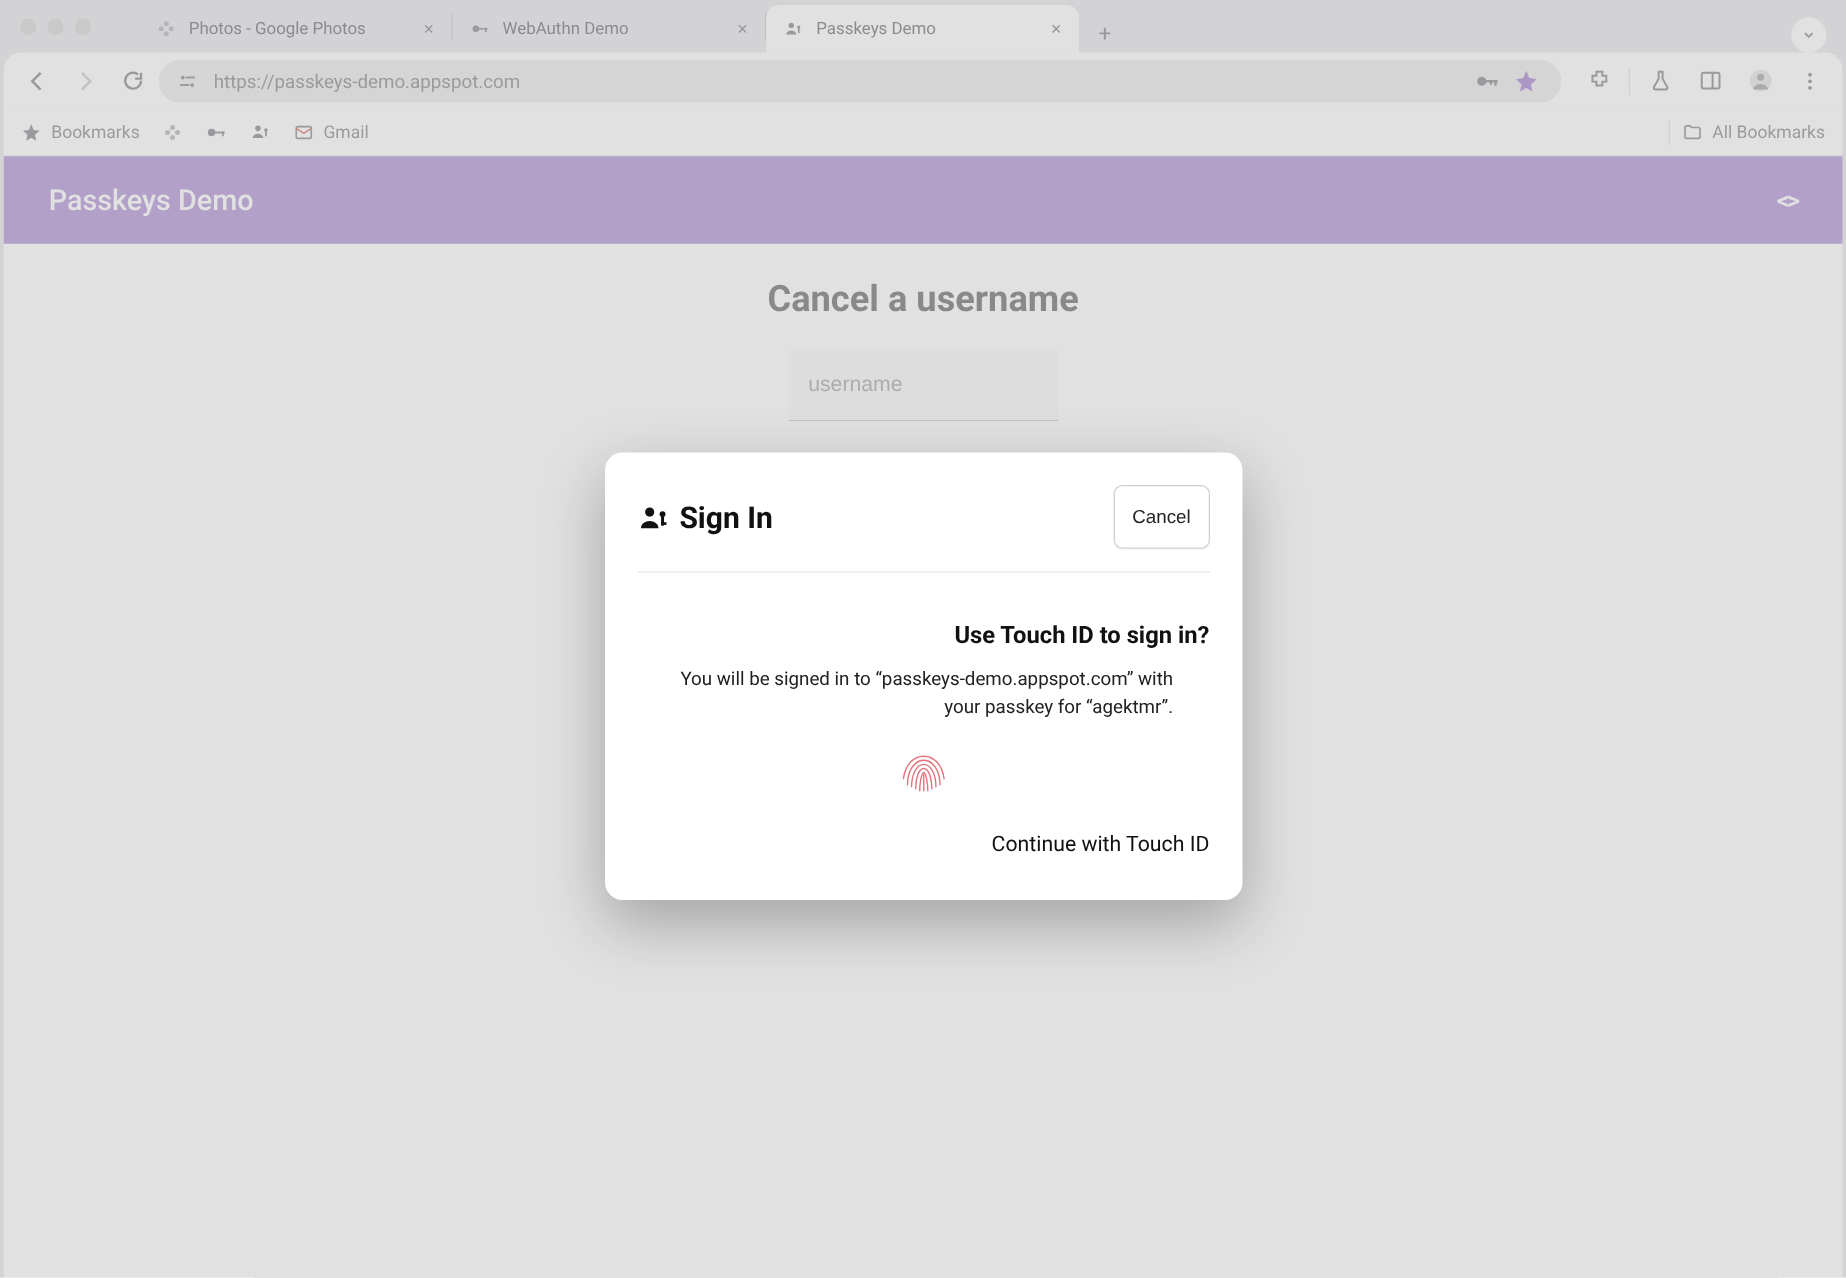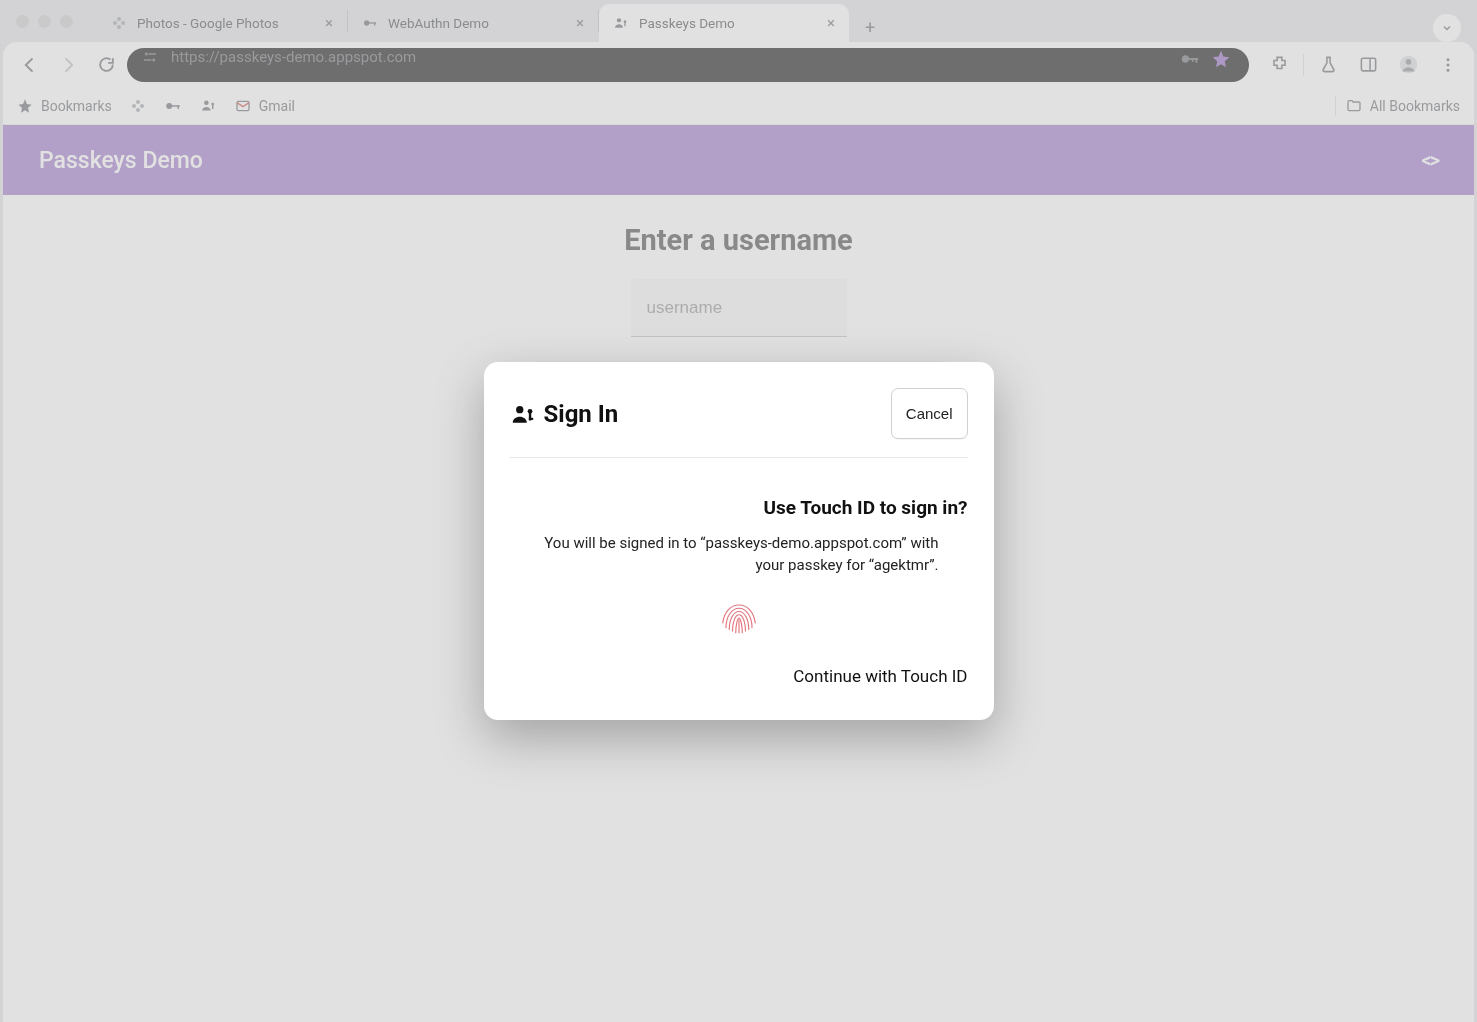--- a/index.html
+++ b/index.html
@@ -1,37 +1,37 @@
 <!DOCTYPE html>
 <html><head>
 <meta charset="utf-8">
 <style>
   * { box-sizing: border-box; margin: 0; padding: 0; }
   html, body { width: 1477px; height: 1022px; font-family: -apple-system, BlinkMacSystemFont, "Segoe UI", Roboto, Arial, sans-serif; overflow: hidden; }
   body { background: #fff; position: relative; }
 
   
   .chrome { position: absolute; inset: 0; background: #dfe1e5; }
-  .title-row { height: 42px; display: flex; align-items: center; padding: 0 10px; }
+  .title-row { height: 42px; display: flex; align-items: center; padding: 0 10px; gap: 14px; }
   .traffic { display: flex; gap: 9px; margin-left: 6px; margin-right: 24px; }
   .traffic span { width: 13px; height: 13px; border-radius: 50%; background: #c9c9c9; }
   .tabs { display: flex; align-items: flex-end; height: 42px; flex: 1; }
   .tab { display: flex; align-items: center; gap: 10px; height: 38px; padding: 0 14px; border-radius: 10px 10px 0 0; font-size: 13.5px; color: #3c4043; max-width: 260px; min-width: 250px; position: relative; }
   .tab.active { background: #fff; }
   .tab .favicon { width: 16px; height: 16px; display: flex; align-items: center; justify-content: center; color: #5f6368; }
   .tab .label { flex: 1; white-space: nowrap; overflow: hidden; text-overflow: ellipsis; }
   .tab .x { color: #5f6368; font-size: 15px; cursor: pointer; }
   .tab-divider { width:1px; height:22px; background:#b8bbc0; align-self:center; }
   .newtab { width: 30px; height: 30px; border-radius: 50%; display: flex; align-items: center; justify-content: center; color:#5f6368; font-size:18px; margin-left:6px; cursor:pointer; }
   .tab-caret { margin-left:auto; width:28px; height:28px; border-radius:50%; background:#fff; display:flex; align-items:center; justify-content:center; color:#5f6368; margin-right:6px; }
 
   .addr-row { height: 45px; background:#fff; border-radius: 14px 14px 0 0; display:flex; align-items:center; padding:0 10px; gap:4px; margin:0 3px; }
   .nav-btn { width:34px; height:34px; display:flex; align-items:center; justify-content:center; color:#5f6368; border-radius:50%; cursor:pointer; }
   .nav-btn.disabled { color:#b8bbc0; }
-  .url-pill { flex:1; height:34px; background:#000000; border-radius:18px; display:flex; align-items:flex-start; padding:0 14px; gap:12px; color:#5f6368; font-size:15px; }
+  .url-pill { flex:1; height:34px; background:#e5e5e5; border-radius:18px; display:flex; align-items:center; padding:0 14px; gap:12px; color:#5f6368; font-size:15px; }
   .url-pill .site-ctl svg { width:18px; height:18px; }
   .url-pill .url-text { flex:1; color:#5f6368; }
   .url-right { display:flex; align-items:center; gap:10px; margin-right:4px; }
   .url-right .star { color:#8a5cc2; }
   .toolbar-right { display:flex; align-items:center; gap:8px; margin-left:10px; color:#5f6368; }
   .toolbar-right .sep { width:1px; height:22px; background:#dadce0; }
   .toolbar-right .ticon { width:32px; height:32px; display:flex; align-items:center; justify-content:center; cursor:pointer; }
 
   .bm-row { height:38px; background:#fff; display:flex; align-items:center; padding:0 14px; gap:18px; color:#5f6368; font-size:14px; border-bottom:1px solid #e8e8e8; margin:0 3px; }
   .bm-item { display:flex; align-items:center; gap:8px; cursor:pointer; }
@@ -254,21 +254,21 @@
       </div>
     </div>
   </div>
 
   <div class="page">
     <div class="app-header">
       <div class="title">Passkeys Demo</div>
       <div class="code-ic">&lt;&gt;</div>
     </div>
     <div class="content">
-      <div class="h2">Enter a username</div>
+      <div class="h2">Cancel a username</div>
       <input class="inp" placeholder="username" style="">
       <ol class="steps" start="6">
         <li>Authenticate.</li>
         <li>You are signed in.</li>
       </ol>
     </div>
   </div>
 </div>
 
 <div class="scrim"></div>

